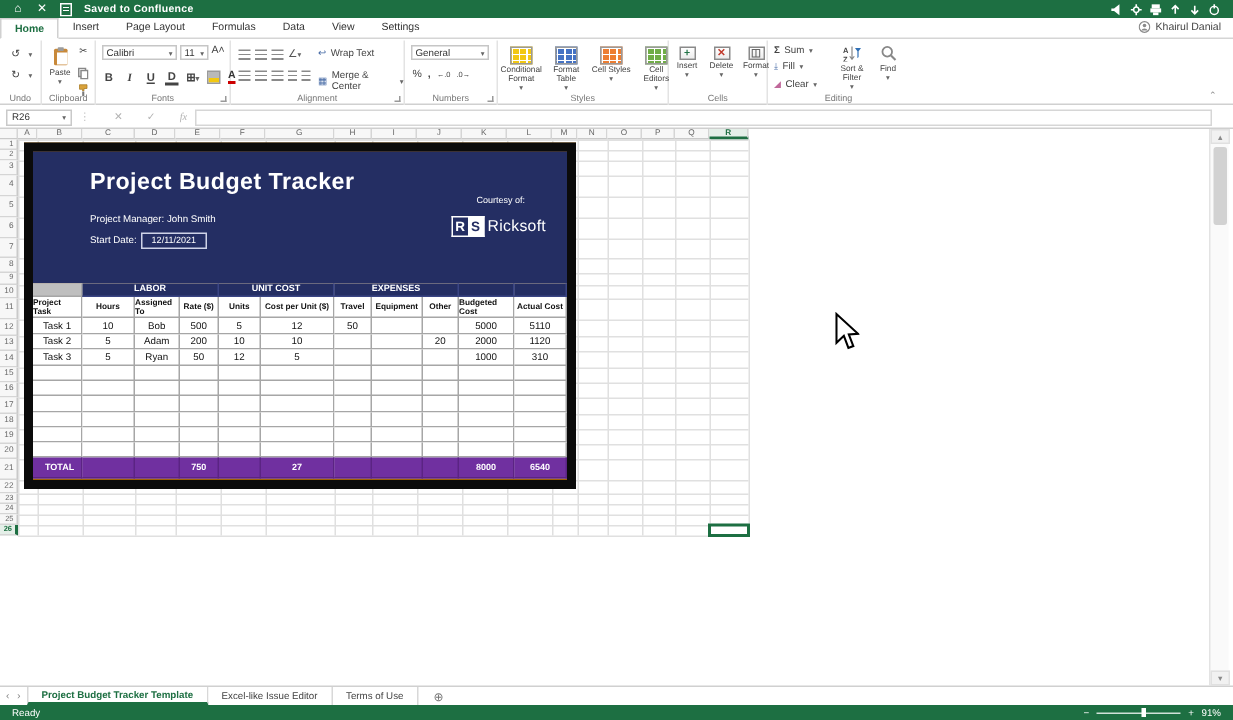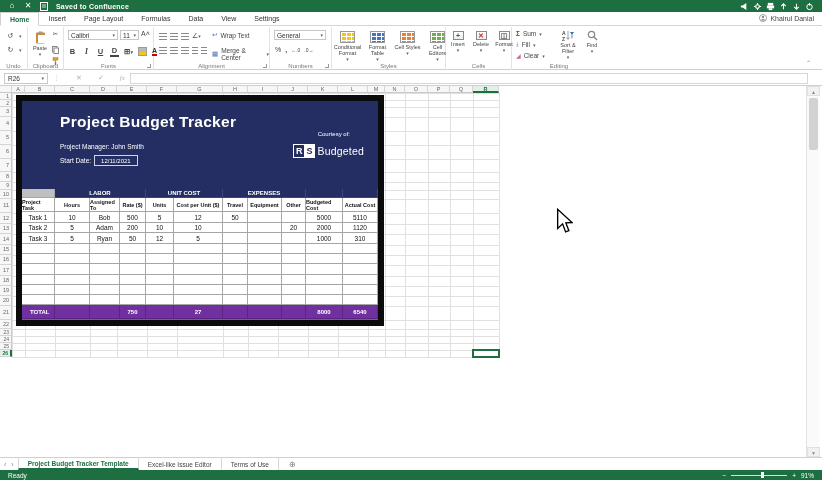--- a/index.html
+++ b/index.html
@@ -382,21 +382,21 @@
         <div class="tpl-title">Project Budget Tracker</div>
         <div class="tpl-mgr">Project Manager: John Smith</div>
         <div class="tpl-daterow">
           <span>Start Date:</span>
           <span class="datebox">12/11/2021</span>
         </div>
         <div class="courtesy">Courtesy of:</div>
         <div class="logo">
           <span class="lr">R</span>
             <span class="ls">S</span>
-          <span class="lname">Budgeted</span>
+          <span class="lname">Ricksoft</span>
         </div>
       </div>
       <div id="tpl-table">
           <div class="trow" style="height: 9px;">
             <div class="tcell gray" style="width: 33px; height: 9px;"></div>
             <div class="tcell navy" style="width: 91px; height: 9px;">LABOR</div>
             <div class="tcell navy" style="width: 77px; height: 9px;">UNIT COST</div>
             <div class="tcell navy" style="width: 83px; height: 9px;">EXPENSES</div>
             <div class="tcell navy" style="width: 37px; height: 9px;"></div>
             <div class="tcell navy" style="width: 35px; height: 9px;"></div>

